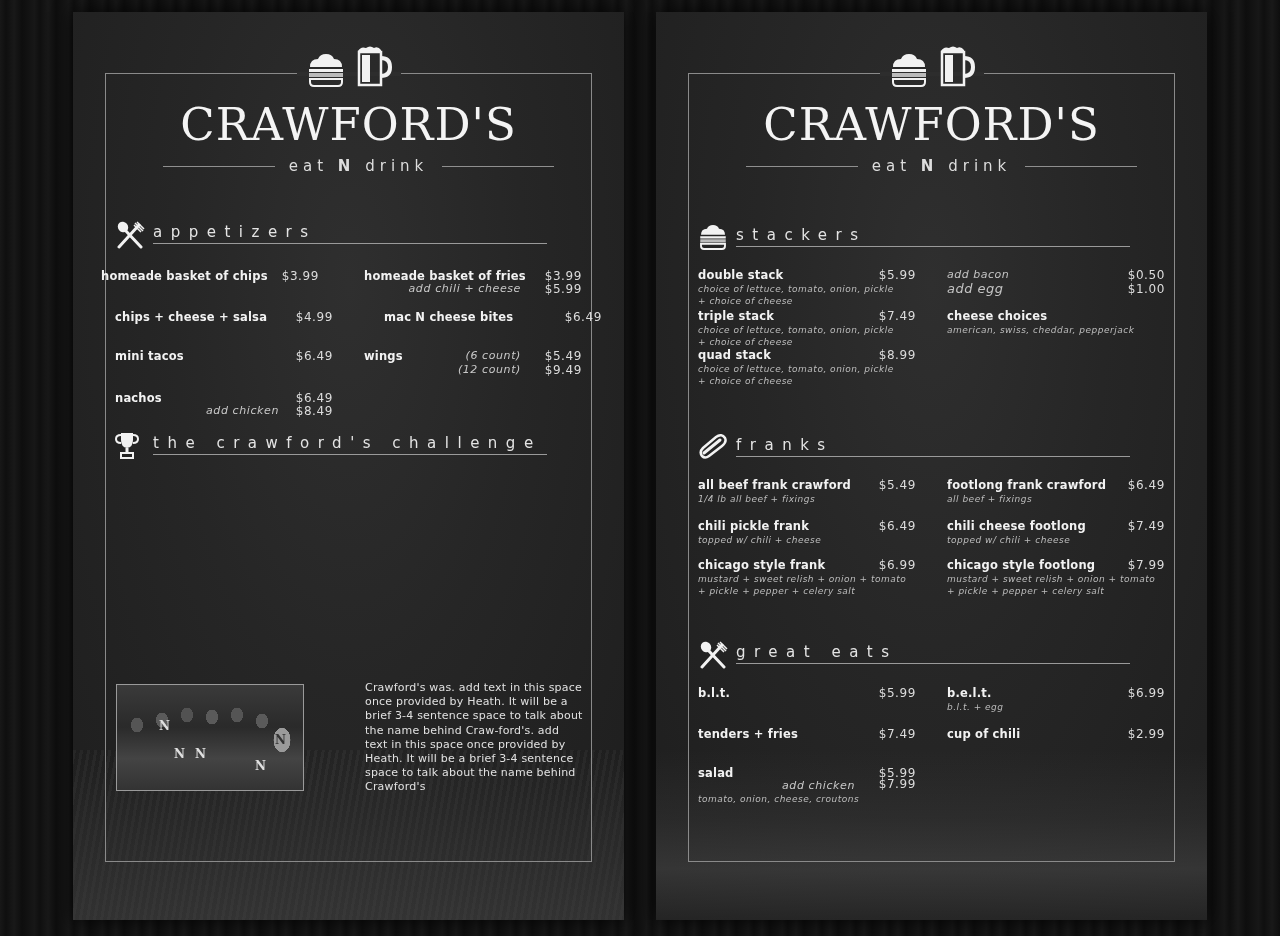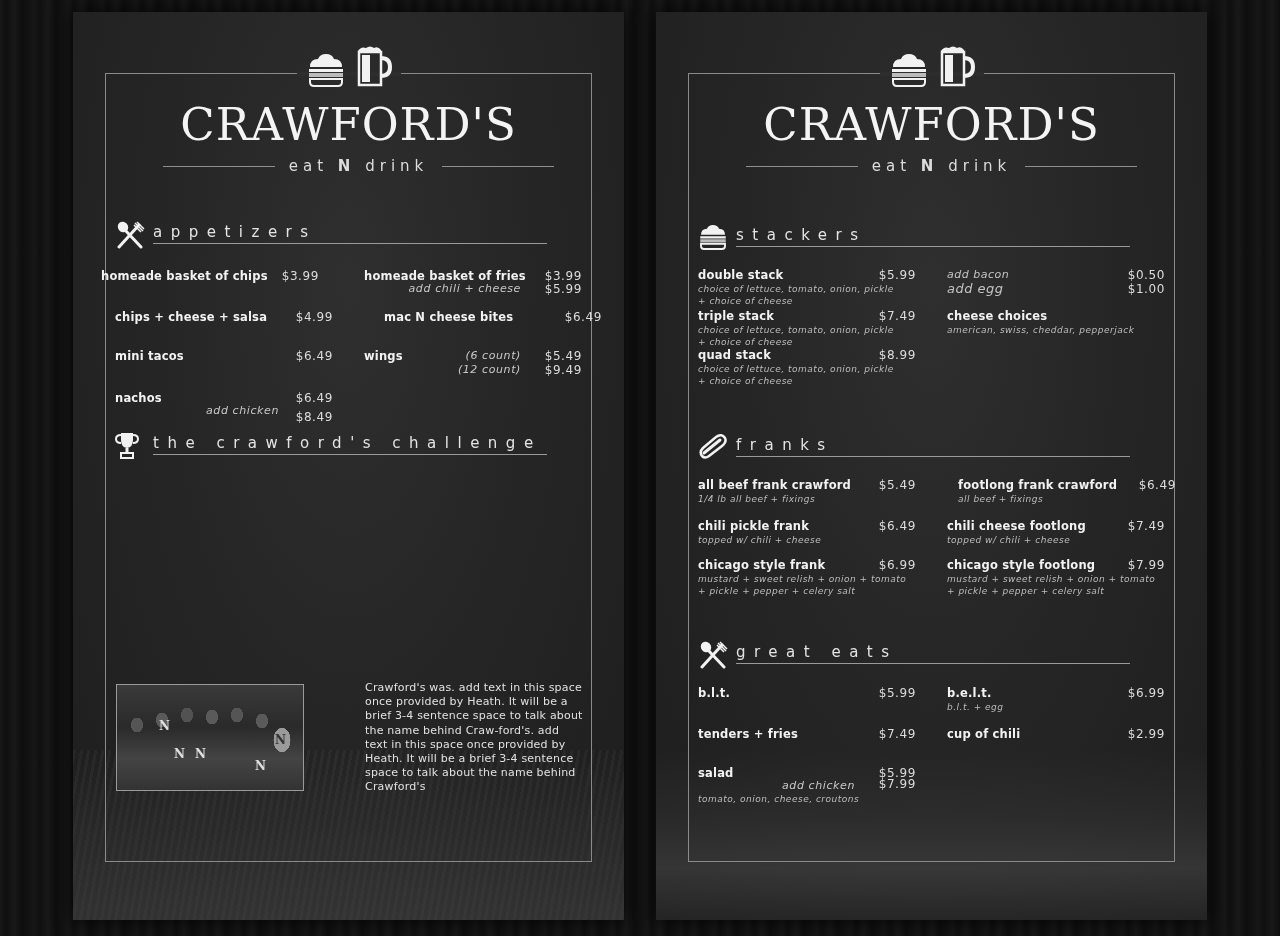--- a/index.html
+++ b/index.html
@@ -164,21 +164,21 @@
     <div class="price" style="right:0; top:0;">$4.99</div>
   </div>
   <div class="item" style="left:42px; top:337px; width:218px;">
     <div class="iname">mini tacos</div>
     <div class="price" style="right:0; top:0;">$6.49</div>
   </div>
   <div class="item" style="left:42px; top:379px; width:218px; height:30px;">
     <div class="iname">nachos</div>
     <div class="price" style="right:0; top:0;">$6.49</div>
     <div class="rnote" style="right:54px; top:13px;">add chicken</div>
-    <div class="price" style="right:0; top:19px;">$8.49</div>
+    <div class="price" style="right:0; top:13px;">$8.49</div>
   </div>
 
   <div class="item" style="left:291px; top:257px; width:218px; height:30px;">
     <div class="iname">homeade basket of fries</div>
     <div class="price" style="right:0; top:0;">$3.99</div>
     <div class="rnote" style="right:61px; top:13px;">add chili + cheese</div>
     <div class="price" style="right:0; top:13px;">$5.99</div>
   </div>
   <div class="item" style="left:291px; top:298px; width:218px;margin-left:20px;">
     <div class="iname">mac N cheese bites</div>
@@ -315,21 +315,21 @@
   </div>
   <div class="item" style="left:42px; top:546px; width:218px;">
     <div class="iname">chicago style frank</div>
     <div class="price" style="right:0; top:0;">$6.99</div>
     <div class="desc">
         <div>mustard + sweet relish + onion + tomato</div>
         <div>+ pickle + pepper + celery salt</div>
       </div>
   </div>
 
-  <div class="item" style="left:302px; top:466px; width:218px;">
+  <div class="item" style="left:291px; top:466px; width:218px;">
     <div class="iname">footlong frank crawford</div>
     <div class="price" style="right:0; top:0;">$6.49</div>
     <div class="desc">all beef + fixings</div>
   </div>
   <div class="item" style="left:291px; top:507px; width:218px;">
     <div class="iname">chili cheese footlong</div>
     <div class="price" style="right:0; top:0;">$7.49</div>
     <div class="desc">topped w/ chili + cheese</div>
   </div>
   <div class="item" style="left:291px; top:546px; width:218px;">

